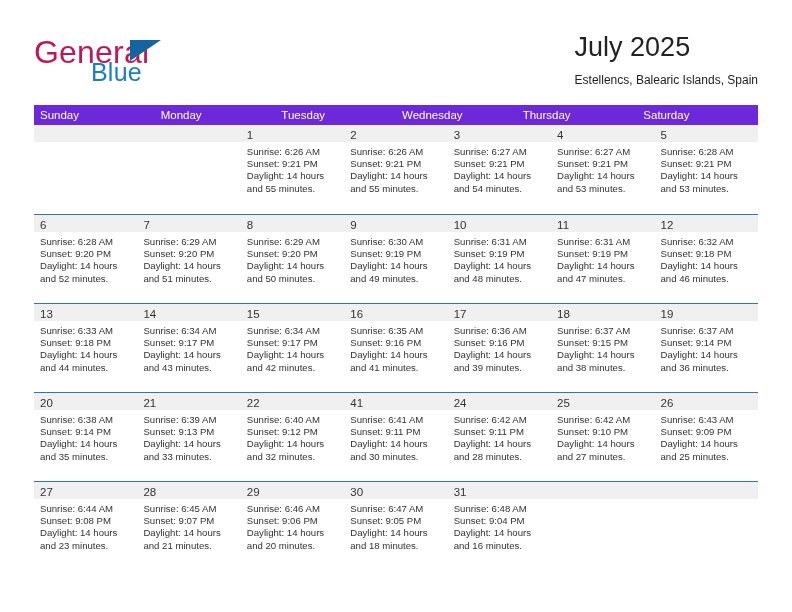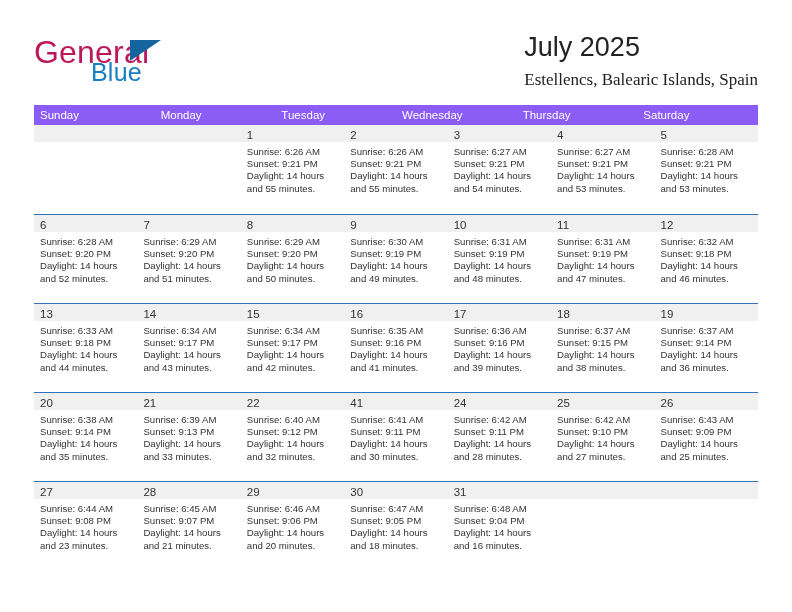--- a/index.html
+++ b/index.html
@@ -69,38 +69,37 @@
     top: 0;
     text-align: left;
   }
   .cal-title {
     font-size: 27px;
     color: #222222;
     line-height: 34px;
     white-space: nowrap;
   }
   .cal-subtitle {
-    font-size: 17px;
+    font-size: 12px;
     color: #222222;
     line-height: 20px;
     margin-top: 6px;
     white-space: nowrap;
-    font-family: Liberation Serif, serif;
   }
 
   
   .calendar {
     position: absolute;
     left: 34px;
     top: 105px;
     width: 724px;
   }
   .weekdays {
     display: flex;
-    background: #8b5cf6;
+    background: #6d28d9;
     height: 20px;
   }
   .weekday {
     flex: 1 1 0;
     color: #ffffff;
     font-size: 11.5px;
     line-height: 20px;
     padding-left: 6px;
     box-sizing: border-box;
     white-space: nowrap;

